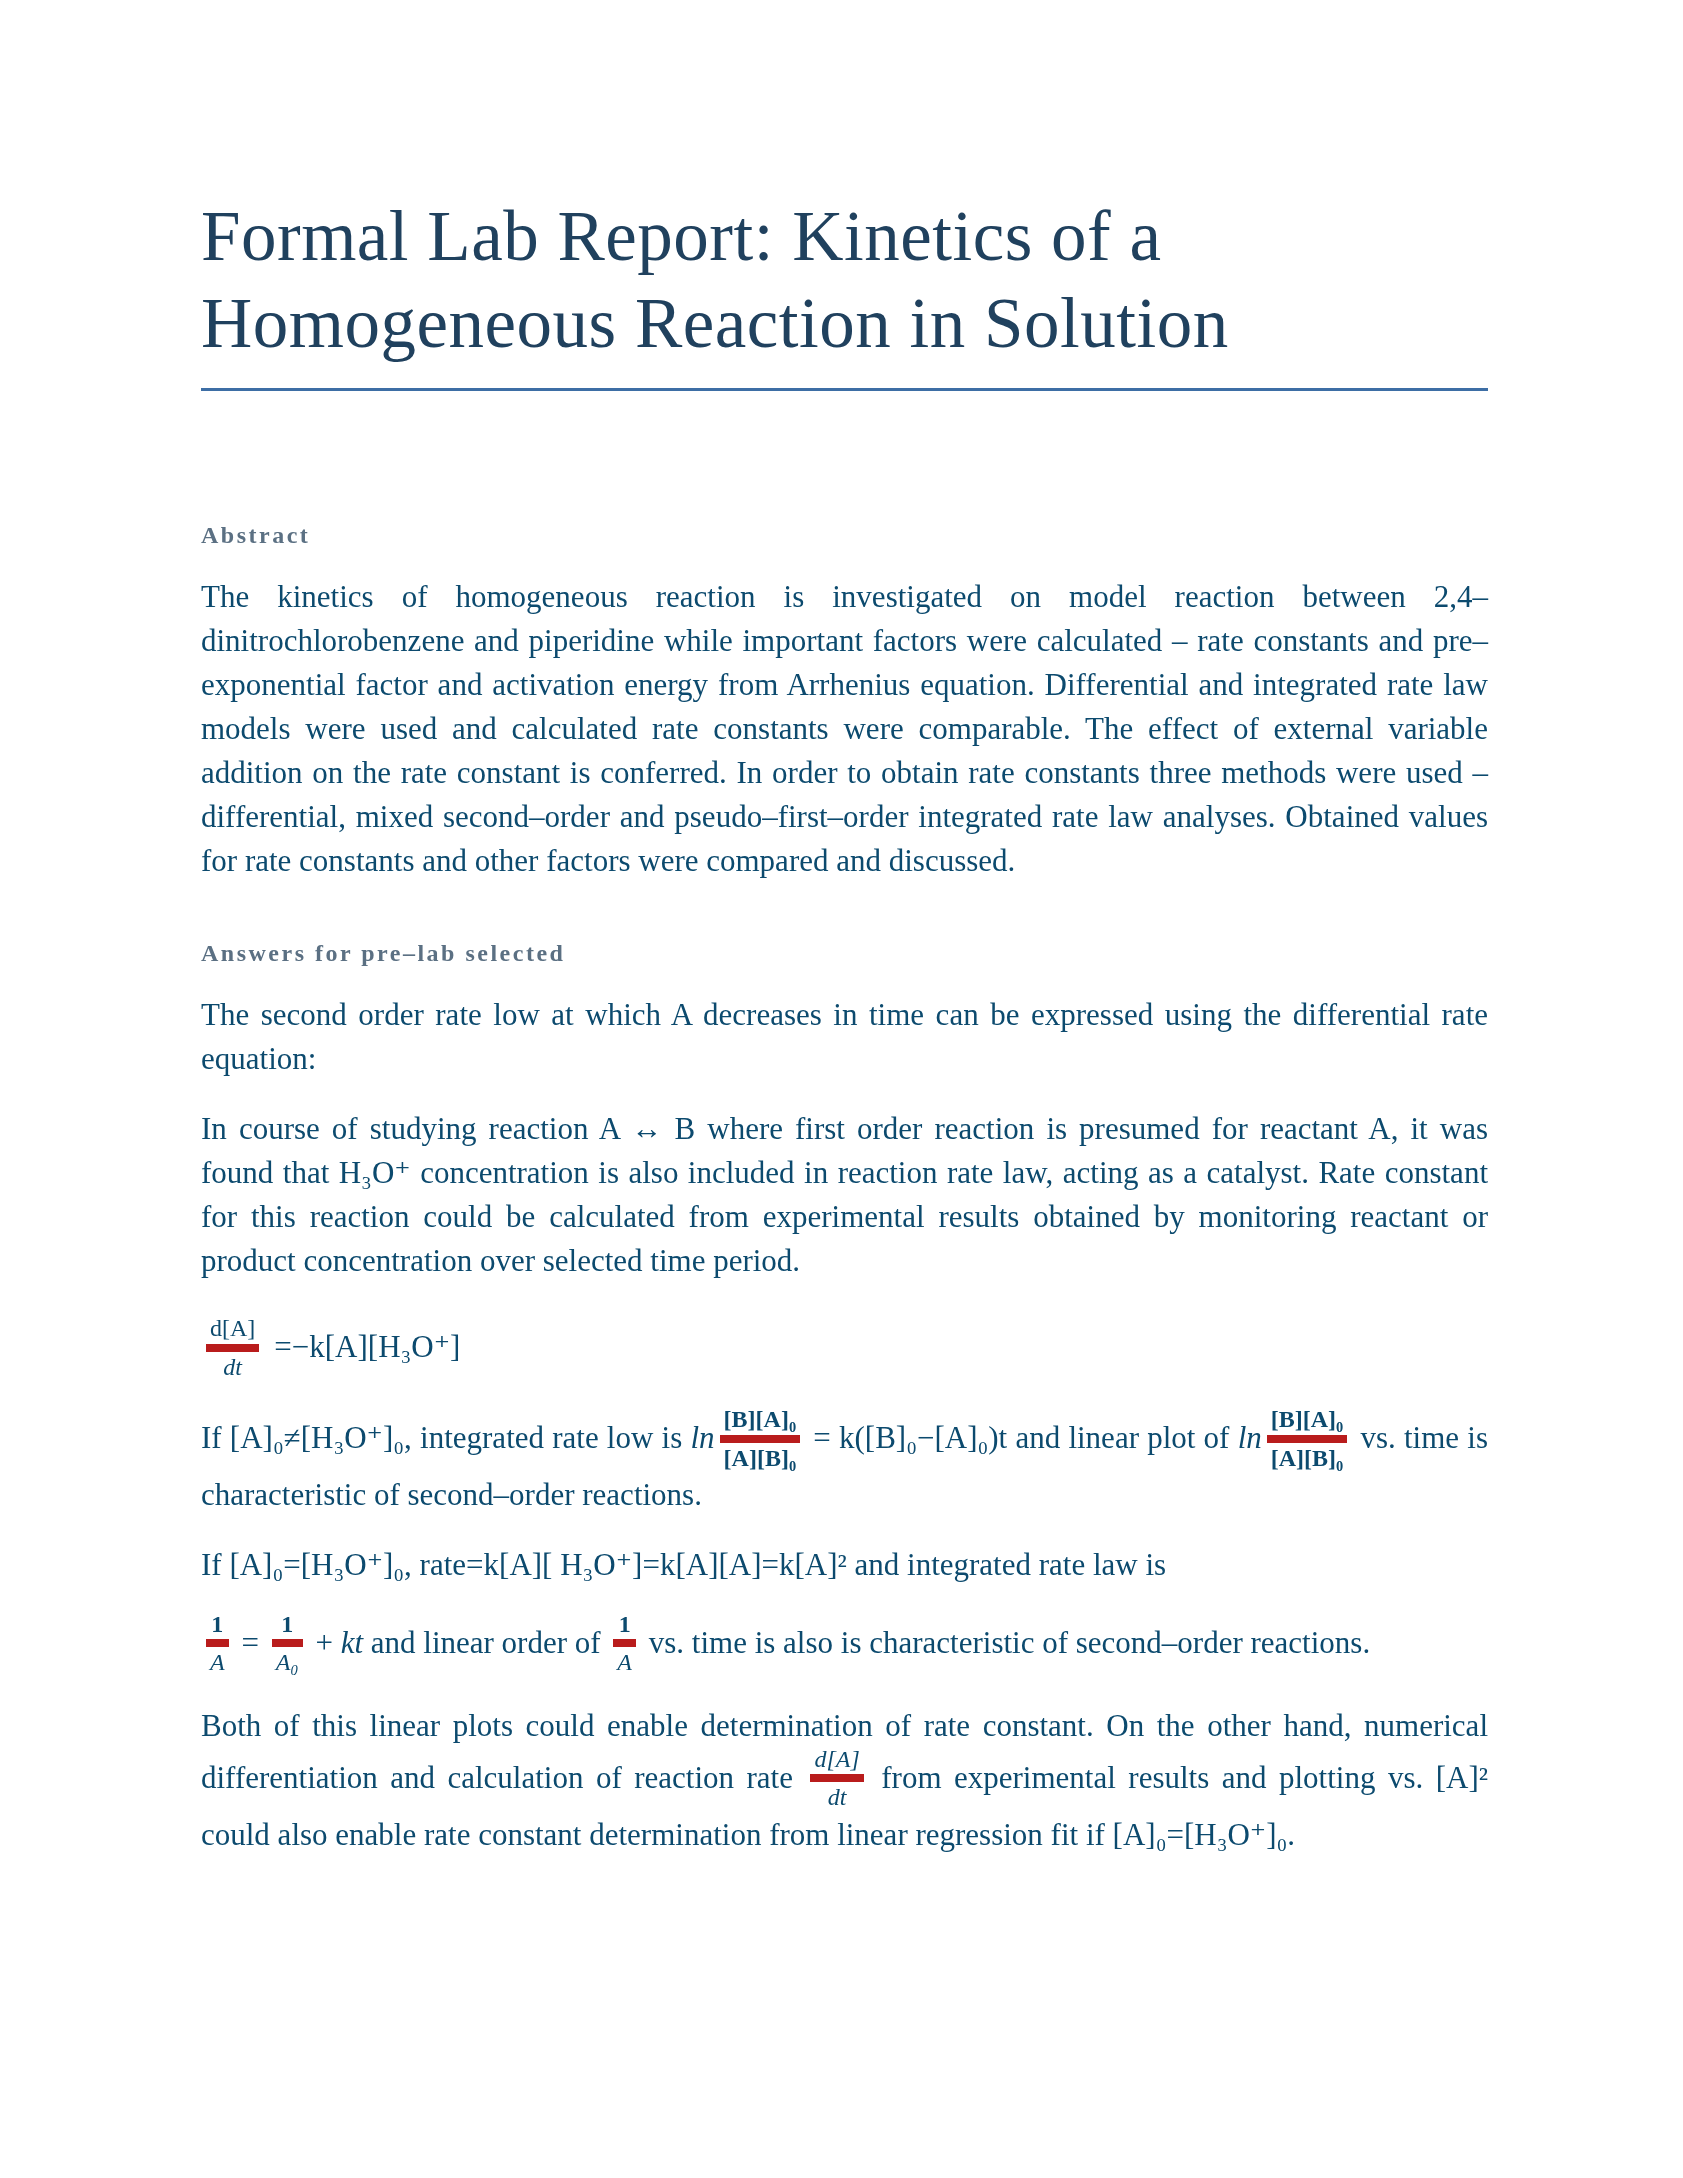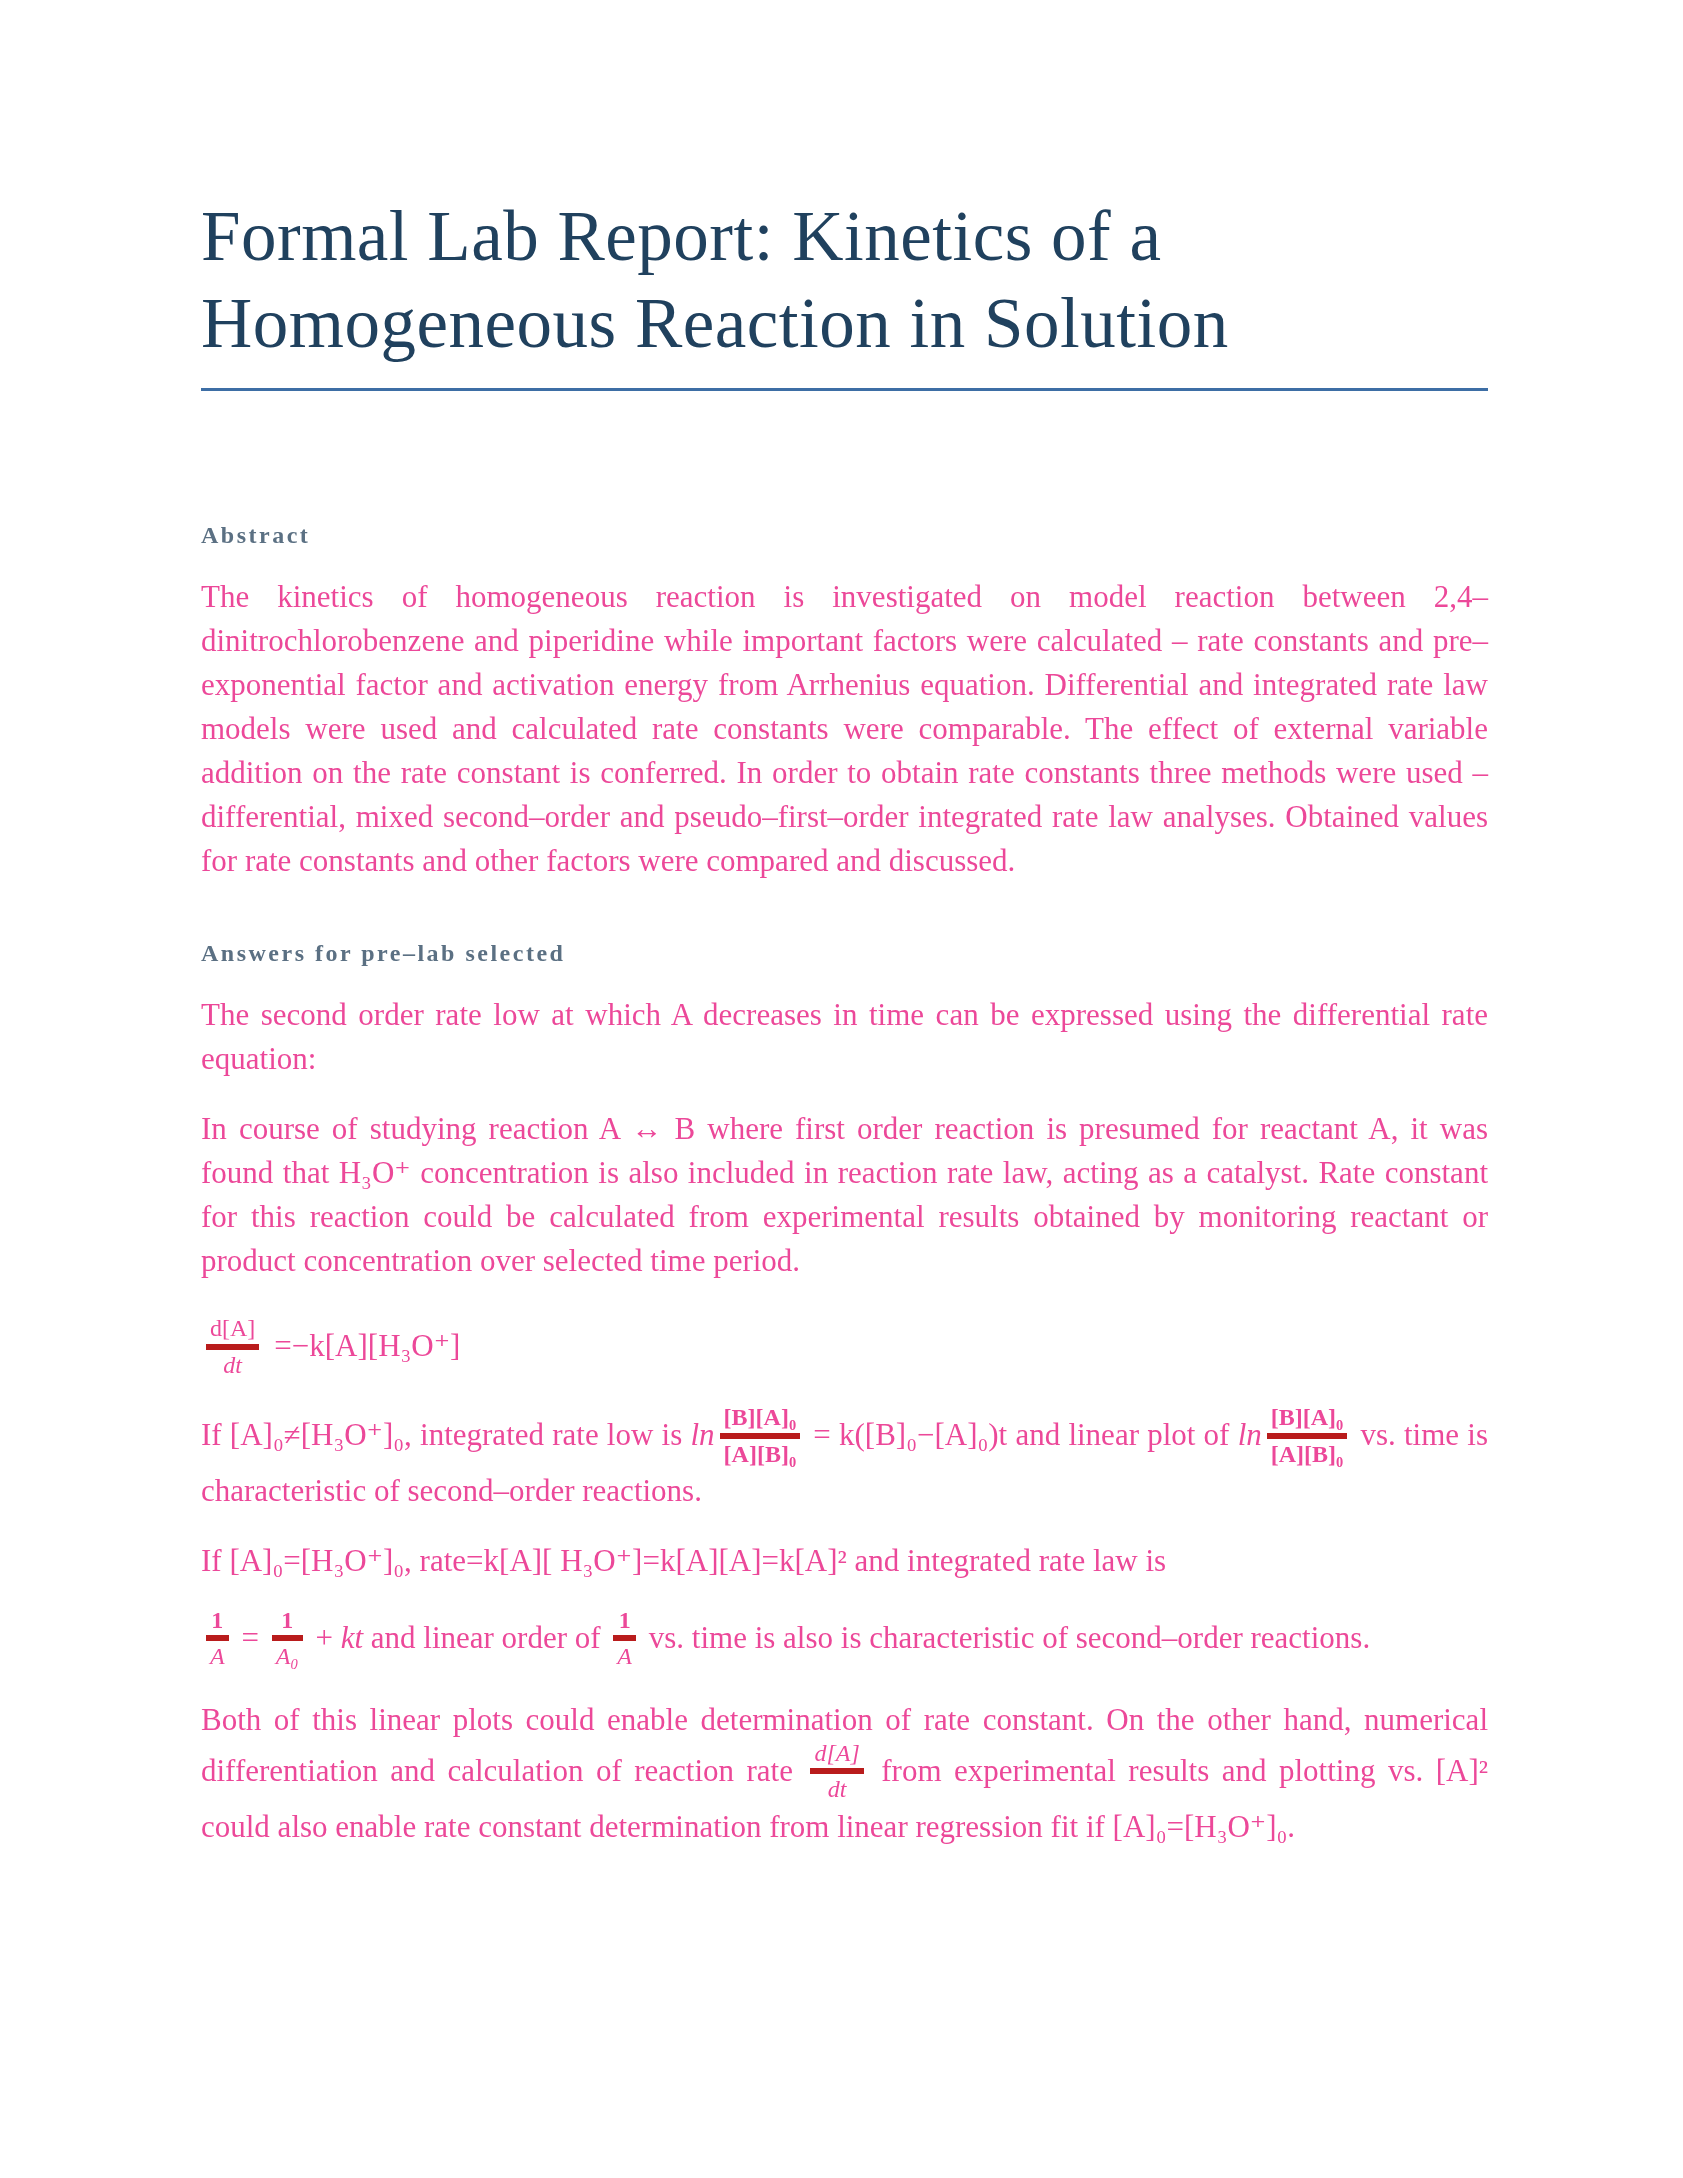--- a/index.html
+++ b/index.html
@@ -40,39 +40,39 @@
     letter-spacing: 2.5px;
     color: #5B7083;
   }
   .h-abstract { margin-top: 131px; }
   .h-prelab  { margin-top: 57px; }
   p.body {
     margin-top: 26px;
     font-size: 31px;
     line-height: 1.42;
     text-align: justify;
-    color: #ec4899;
+    color: #0c4a6e;
   }
   p.equation { margin-top: 34px; margin-bottom: 6px; text-align: left; }
   .it { font-style: italic; }
   .bold { font-weight: 700; }
   
   .frac {
     display: inline-block;
     vertical-align: middle;
     text-align: center;
     font-size: 24px;
     line-height: 1.1;
     margin: 0 5px;
     position: relative;
     top: -2px;
   }
   .frac .num {
     display: block;
-    border-bottom: 6px solid #b91c1c;
+    border-bottom: 8px solid #b91c1c;
     padding: 0 4px 2px 4px;
   }
   .frac .den {
     display: block;
     padding: 2px 4px 0 4px;
   }
   .eq-rhs { margin-left: 10px; }
 </style>
 </head>
 <body>

